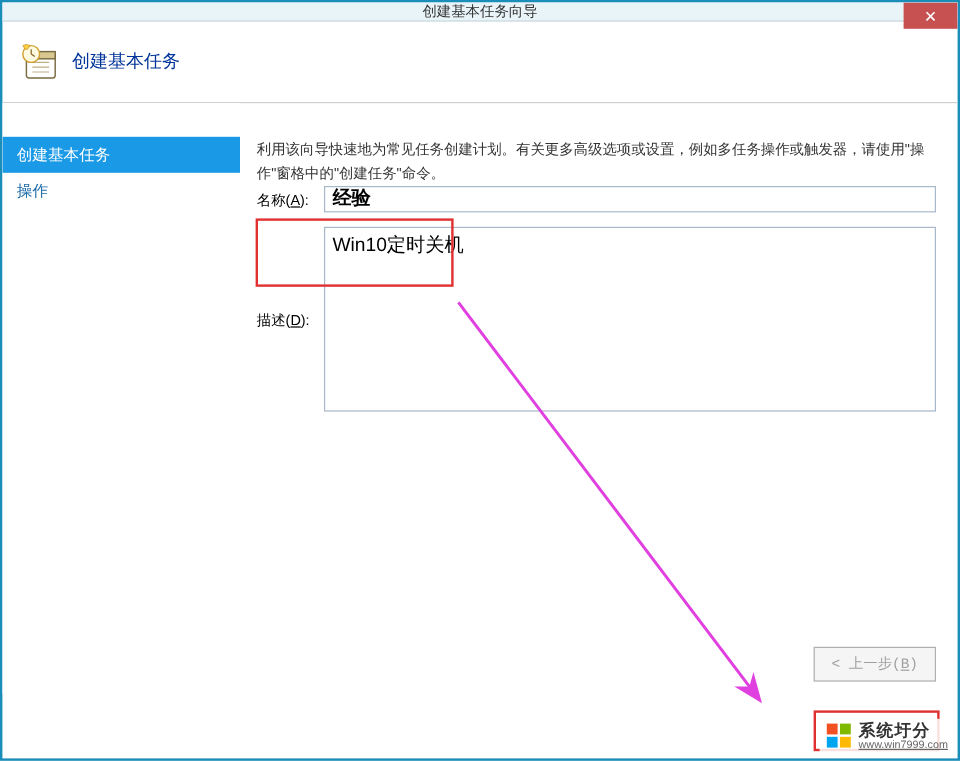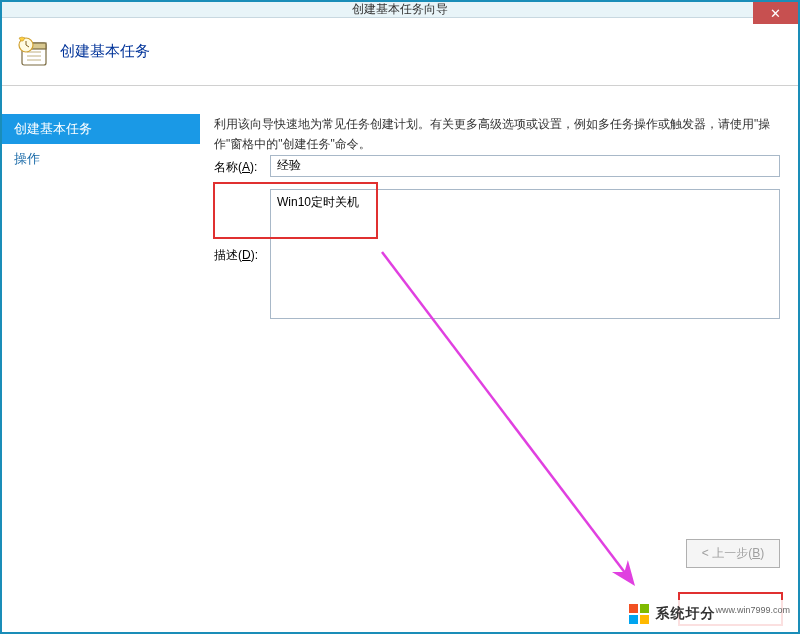--- a/index.html
+++ b/index.html
@@ -98,30 +98,31 @@
   .field-label {
     width: 56px;
     padding-top: 4px;
     font-size: 12px;
   }
   .field-label u { text-decoration: underline; }
   .name-input {
     flex: 1;
     border: 1px solid #a8b8c8;
     padding: 3px 6px;
-    font-size: 12px;
+    font-size: 16px;
     height: 22px;
     font-family: inherit;
+    font-weight: bold;
   }
   .desc-textarea {
     flex: 1;
     border: 1px solid #a8b8c8;
     padding: 4px 6px;
-    font-size: 12px;
-    height: 130px;
+    font-size: 16px;
+    height: 154px;
     resize: none;
     font-family: inherit;
   }
   .red-box-name {
     position: absolute;
     border: 2px solid #e03030;
     left: 211px;
     top: 180px;
     width: 165px;
     height: 57px;
@@ -139,20 +140,21 @@
     background: #f5f5f5;
     padding: 5px 14px;
     font-size: 12px;
     cursor: pointer;
     font-family: inherit;
     min-width: 94px;
   }
   .btn:disabled {
     color: #a0a0a0;
     cursor: default;
+    font-family: Liberation Mono, monospace;
   }
   .red-box-next {
     position: absolute;
     border: 2px solid #e03030;
     right: 15px;
     bottom: 6px;
     width: 105px;
     height: 34px;
     pointer-events: none;
   }
@@ -169,27 +171,27 @@
     right: 4px;
     bottom: 4px;
     display: flex;
     align-items: center;
     background: rgba(255,255,255,0.85);
     padding: 2px 4px;
   }
   .wm-logo { width: 24px; height: 24px; margin-right: 4px; }
   .wm-text {
     display: flex;
-    flex-direction: row;
+    flex-direction: column;
     align-items: flex-start;
     font-size: 10px;
     line-height: 1.1;
   }
   .wm-main { font-size: 14px; font-weight: bold; color: #333; letter-spacing: 1px; }
-  .wm-url { font-size: 9px; color: #666; }
+  .wm-url { font-size: 9px; color: #666; text-decoration: underline; }
 </style>
 </head>
 <body>
 
 <div class="titlebar">
   <div class="titlebar-title">创建基本任务向导</div>
   <div class="close-btn">
     <span>✕</span>
   </div>
 </div>

